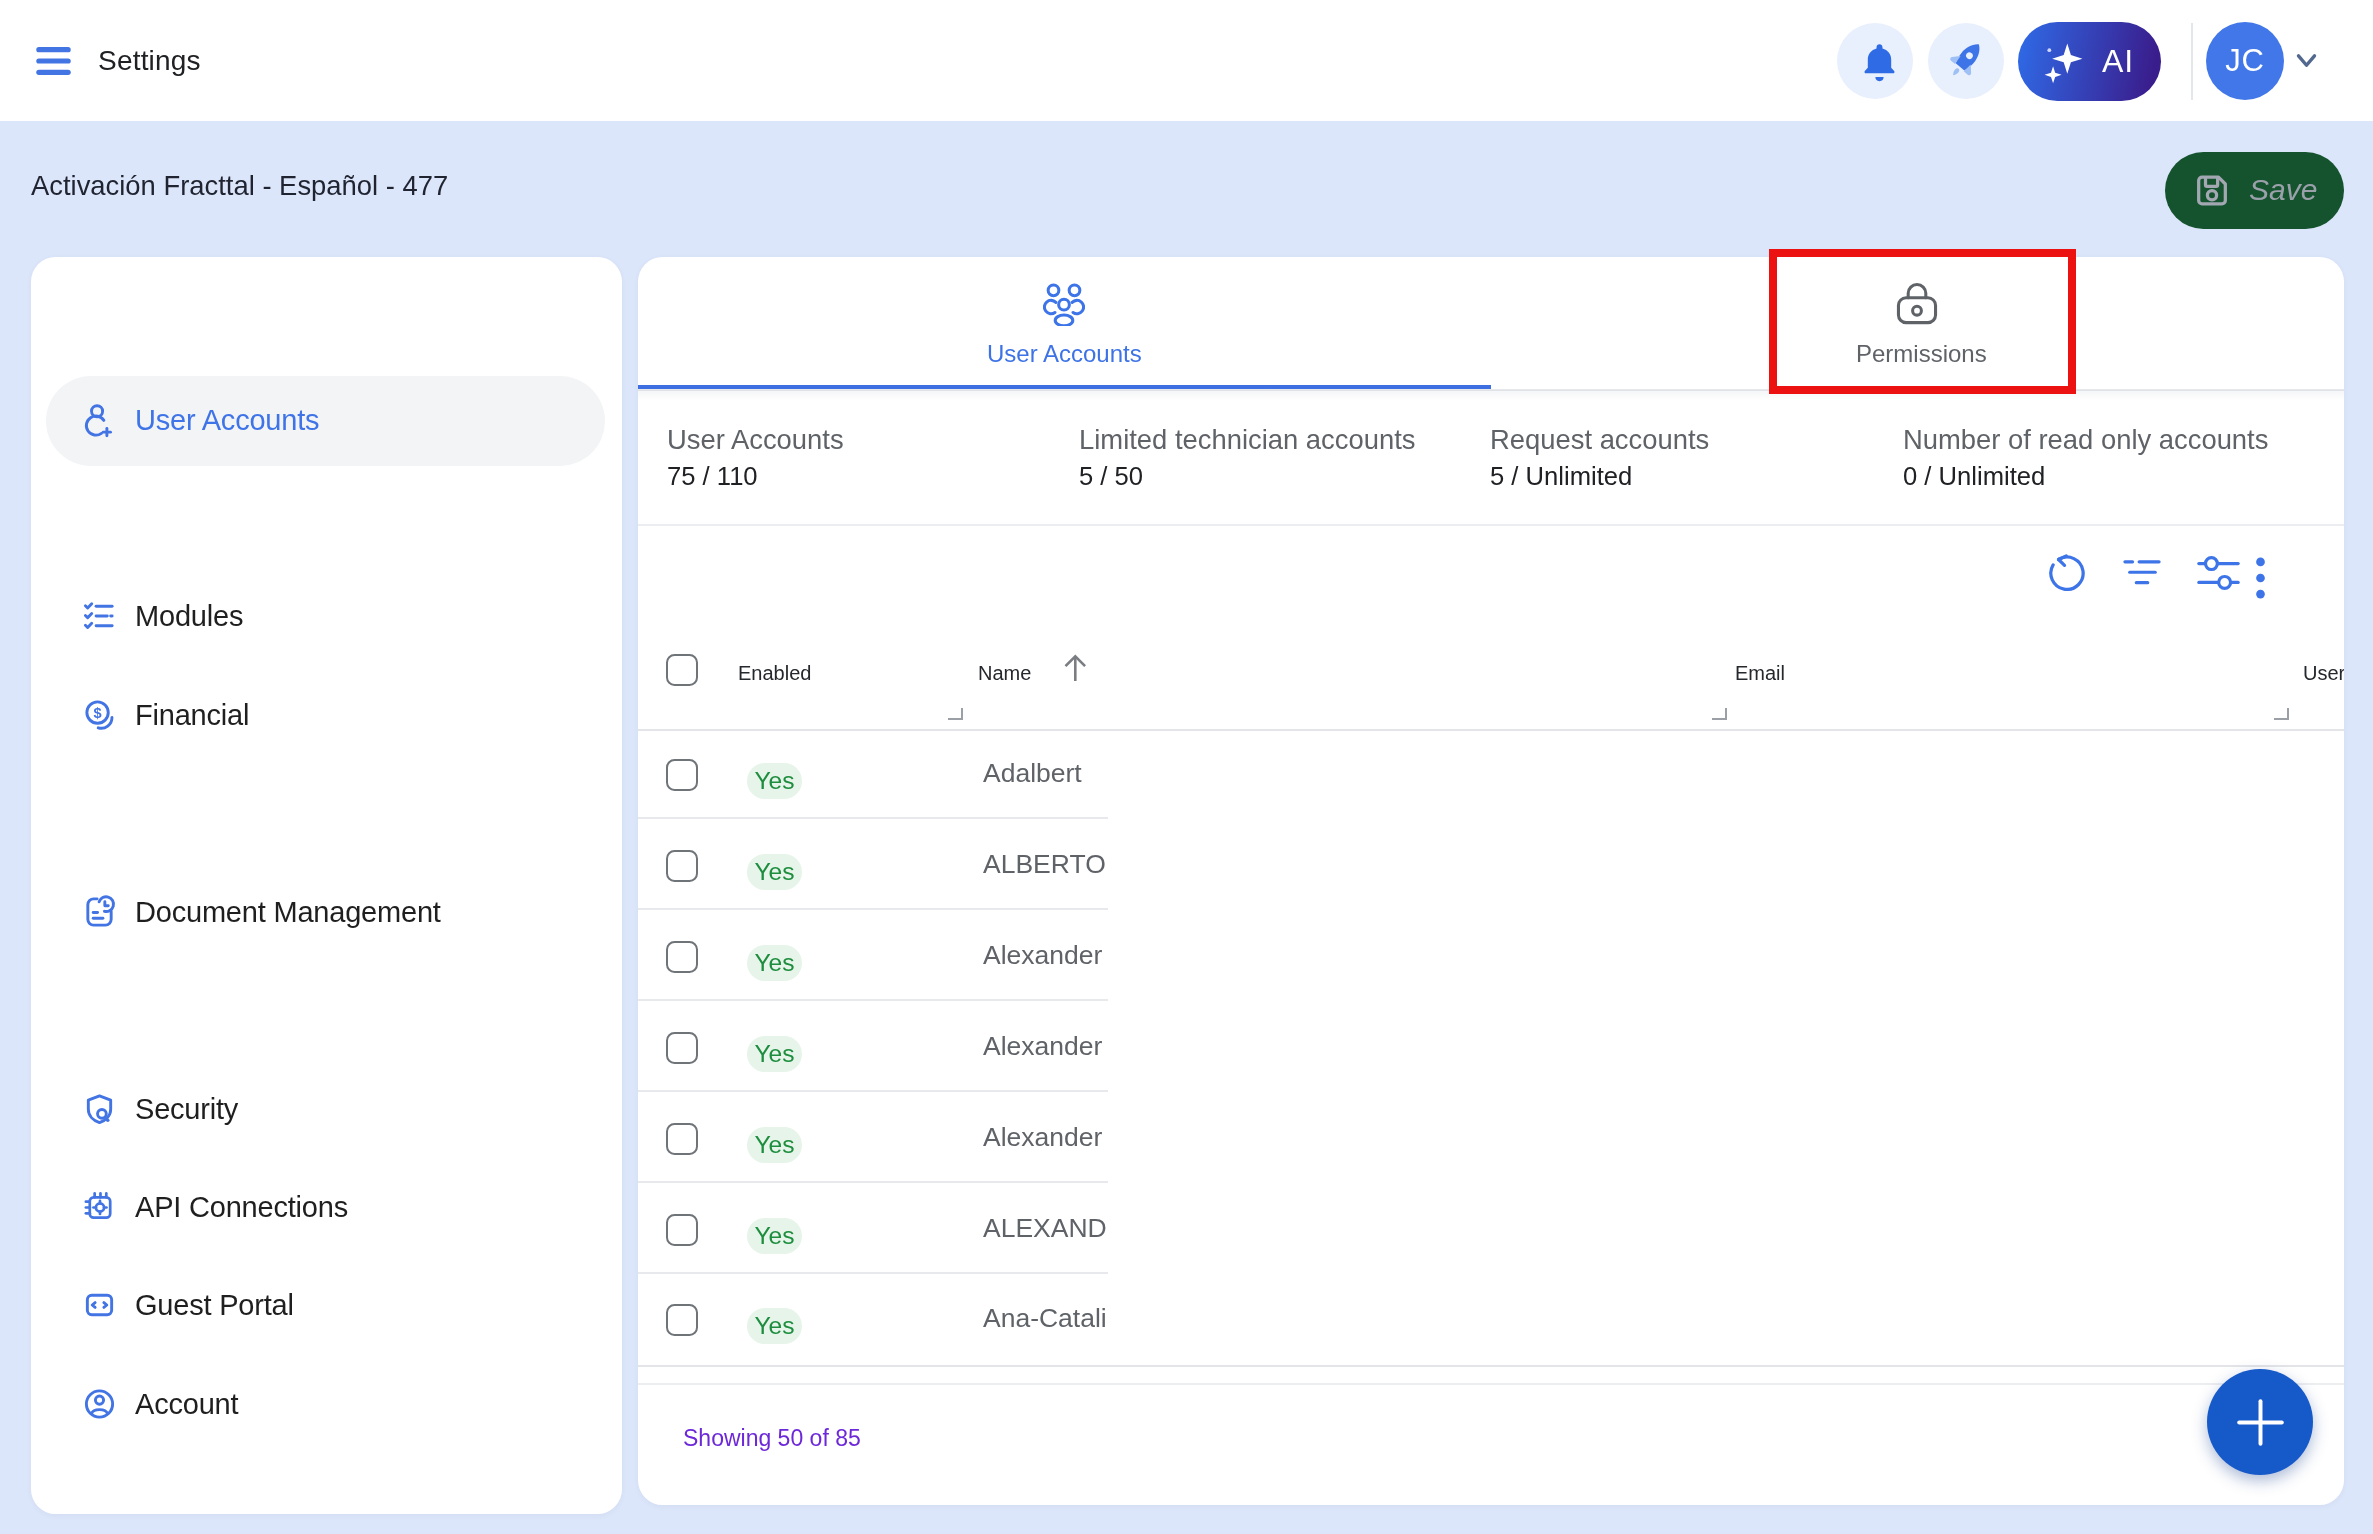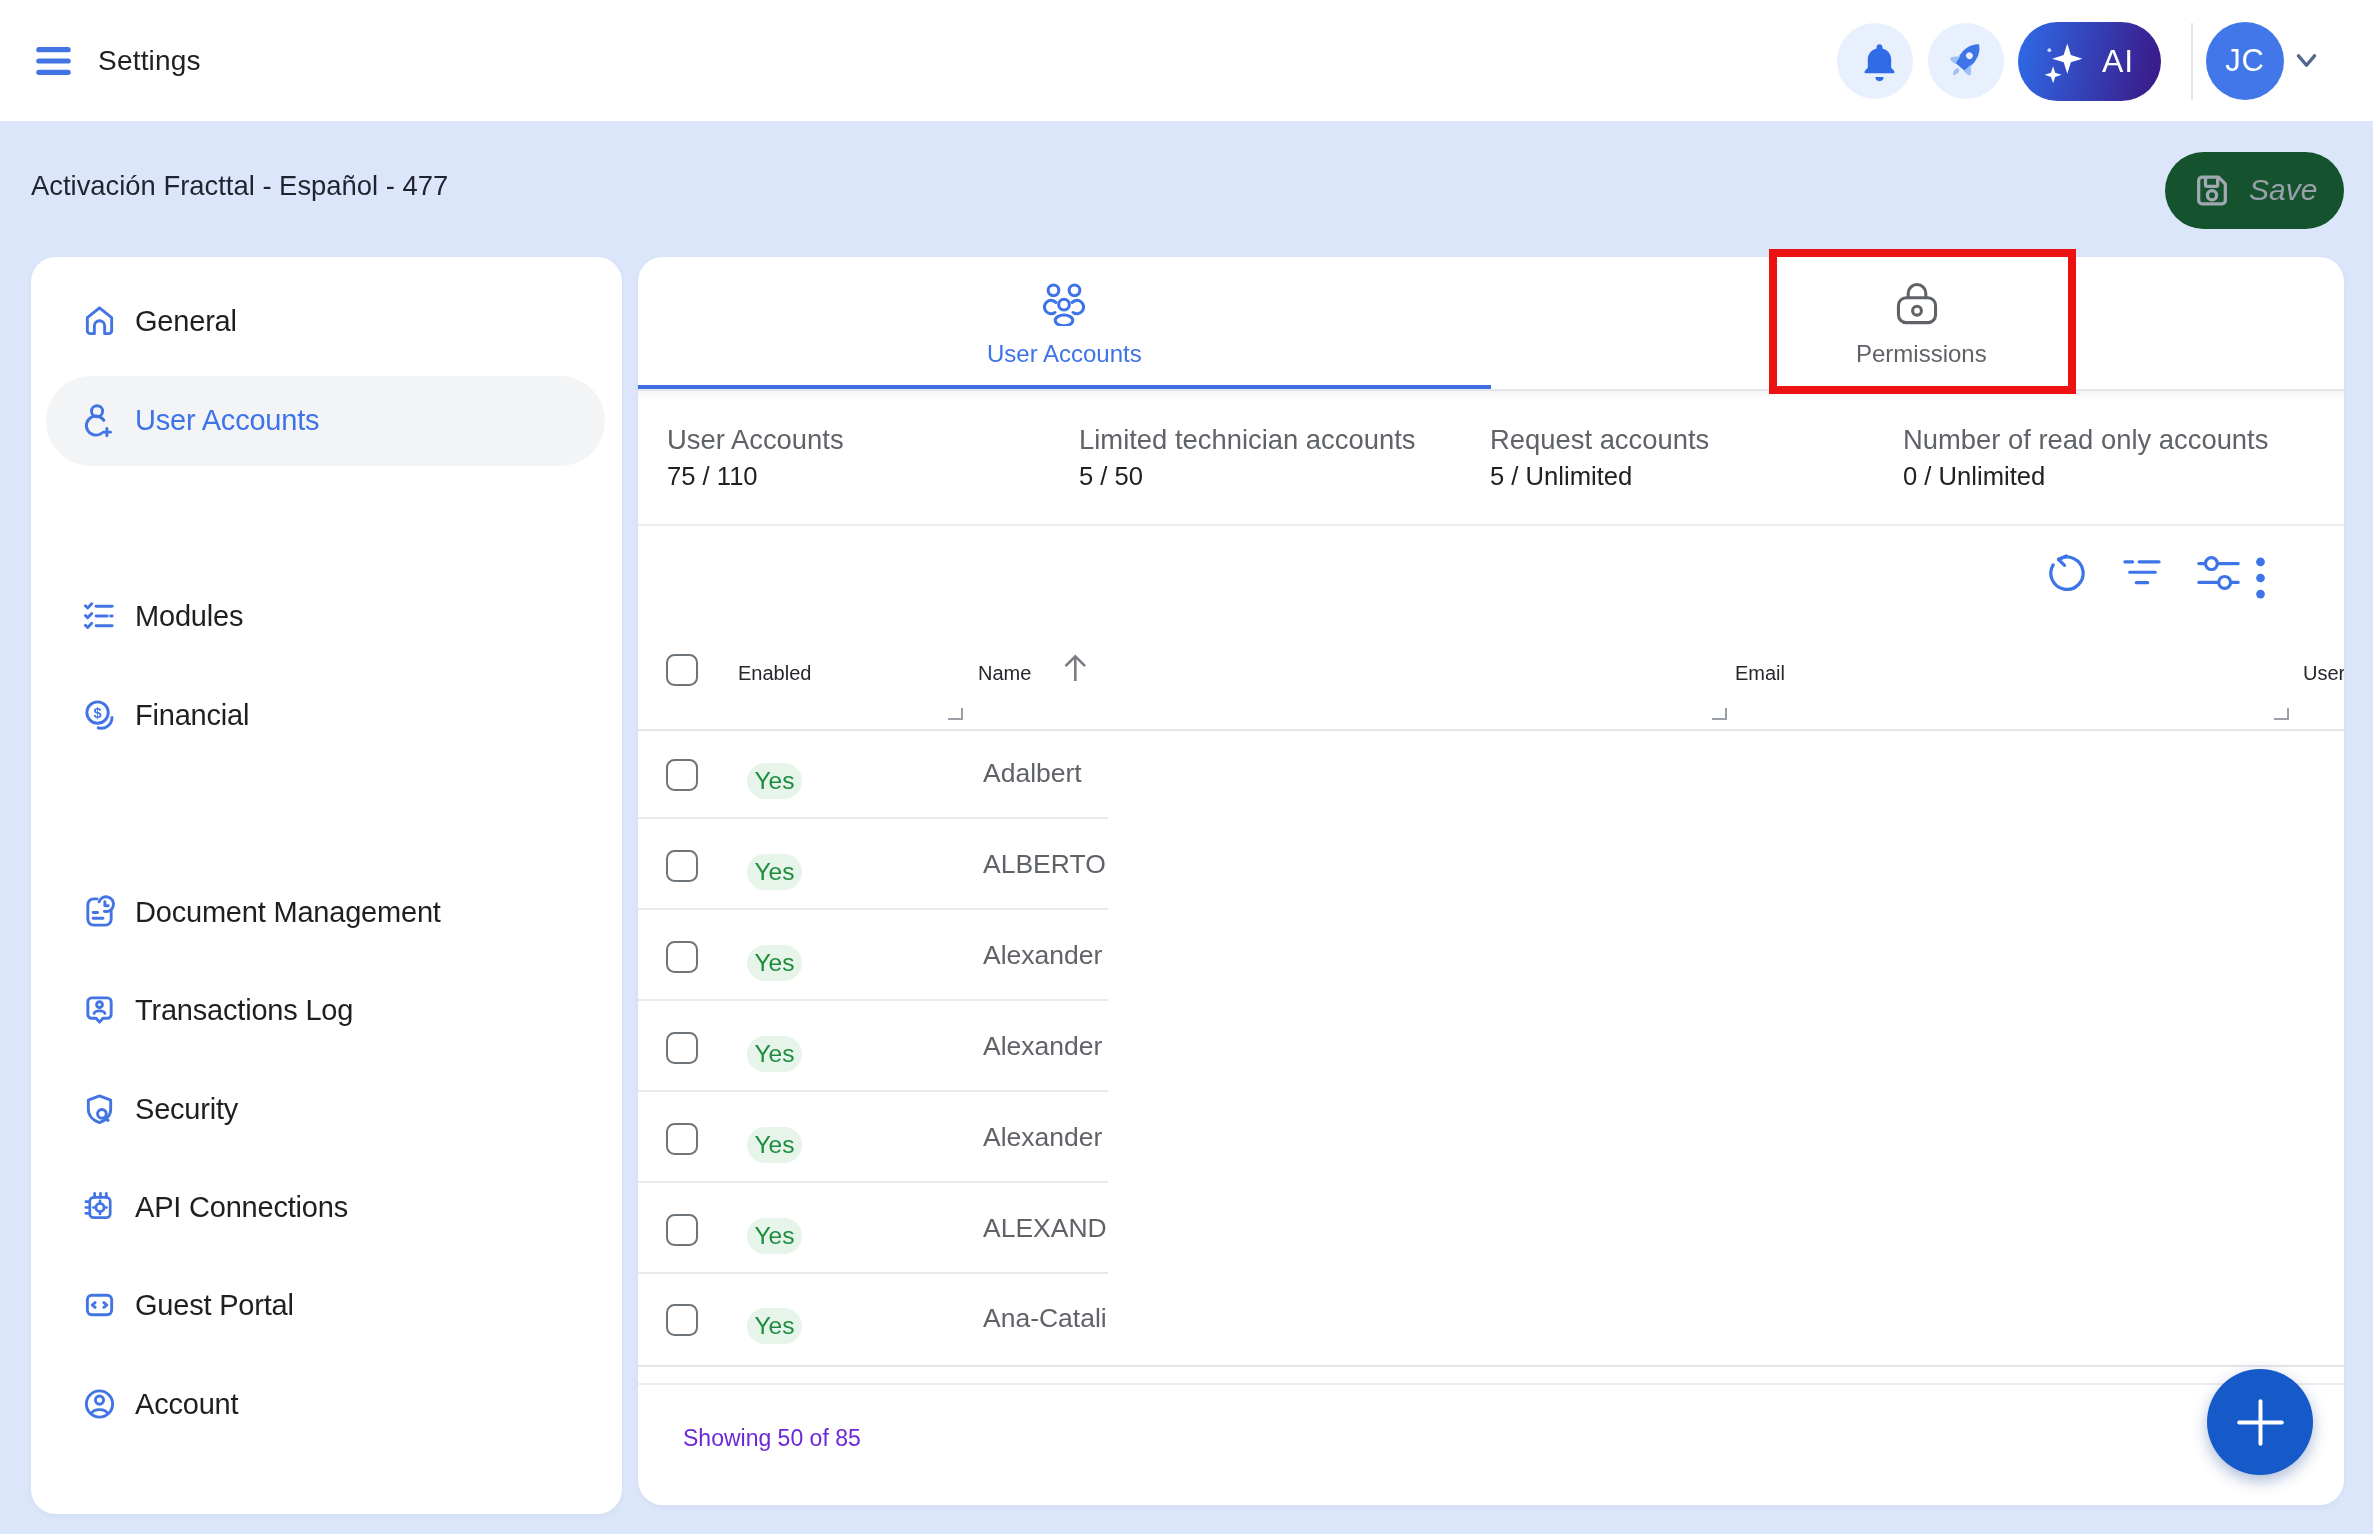--- a/index.html
+++ b/index.html
@@ -97,28 +97,20 @@
         <path d="M6.2 4.2h9.6l4 4v9.6a2 2 0 0 1-2 2H6.2a2 2 0 0 1-2-2V6.2a2 2 0 0 1 2-2z"></path>
         <path d="M8.2 4.4v4.4a.8.8 0 0 0 .8.8h5.5a.8.8 0 0 0 .8-.8V4.4"></path>
         <circle cx="12" cy="14.8" r="2.7"></circle>
       </g>
     </svg>
     <div class="abs" id="save-txt">Save</div>
   </div>
 
   <div class="abs card" id="sidebar">
     <div class="abs" id="pill"></div>
-    <div class="mi" style="top:15px">
-      <svg width="35" height="35" viewBox="0 0 36 36">
-          <g fill="none" stroke="#4374E4" stroke-width="3" stroke-linecap="round" stroke-linejoin="round">
-            <path d="M5.5 14.5 18 4.5l12.5 10v13.5a3 3 0 0 1-3 3h-4.2V23a5.3 5.3 0 0 0-10.6 0v8H8.5a3 3 0 0 1-3-3z"></path>
-          </g>
-        </svg>
-      <div class="txt">General</div>
-    </div>
     <div class="mi" style="top:114px">
       <svg width="35" height="35" viewBox="0 0 36 36">
           <g fill="none" stroke="#4374E4" stroke-width="3" stroke-linecap="round" stroke-linejoin="round">
             <circle cx="15.5" cy="9" r="5.7"></circle>
             <path d="M22.5 18.4a9.8 9.8 0 1 0-2.5 13.3"></path>
             <line x1="25.6" y1="26.8" x2="25.6" y2="34.2"></line>
             <line x1="21.9" y1="30.5" x2="29.3" y2="30.5"></line>
           </g>
         </svg>
       <div class="txt" style="color:#3F74E8">User Accounts</div>
@@ -151,30 +143,20 @@
       <svg width="35" height="35" viewBox="0 0 36 36">
           <g fill="none" stroke="#4374E4" stroke-width="3" stroke-linecap="round" stroke-linejoin="round">
             <path d="M15.5 4.5H12a6 6 0 0 0-6 6v15a6 6 0 0 0 6 6h12a6 6 0 0 0 6-6v-8"></path>
             <path d="M17.6 7.5a7.6 7.6 0 1 1 5.5 9.8"></path>
             <polyline points="23.5,7.5 23.5,11.5 27,11.5"></polyline>
             <line x1="11.5" y1="18.5" x2="16" y2="18.5"></line>
             <line x1="11.5" y1="24.5" x2="21.5" y2="24.5"></line>
           </g>
         </svg>
       <div class="txt">Document Management</div>
-    </div>
-    <div class="mi" style="top:704px">
-      <svg width="35" height="35" viewBox="0 0 36 36">
-          <g fill="none" stroke="#4374E4" stroke-width="3" stroke-linecap="round" stroke-linejoin="round">
-            <path d="M10 5.5h16a4 4 0 0 1 4 4v13a4 4 0 0 1-4 4h-4.5L18 30.5l-3.5-4H10a4 4 0 0 1-4-4v-13a4 4 0 0 1 4-4z"></path>
-            <circle cx="18" cy="12.5" r="3"></circle>
-            <path d="M12.5 21.5c1-3.5 10-3.5 11 0"></path>
-          </g>
-        </svg>
-      <div class="txt">Transactions Log</div>
     </div>
     <div class="mi" style="top:803px">
       <svg width="35" height="35" viewBox="0 0 36 36">
           <g fill="none" stroke="#4374E4" stroke-width="3" stroke-linecap="round" stroke-linejoin="round">
             <path d="M18 4.5l11.5 4.3v9.4c0 6.6-5 11.6-11.5 13.8C11.5 29.8 6.5 24.8 6.5 18.2V8.8z"></path>
             <circle cx="20.5" cy="23" r="4.5"></circle>
           </g>
           <circle cx="26.5" cy="29.5" r="1.8" fill="#4374E4"></circle>
         </svg>
       <div class="txt">Security</div>

